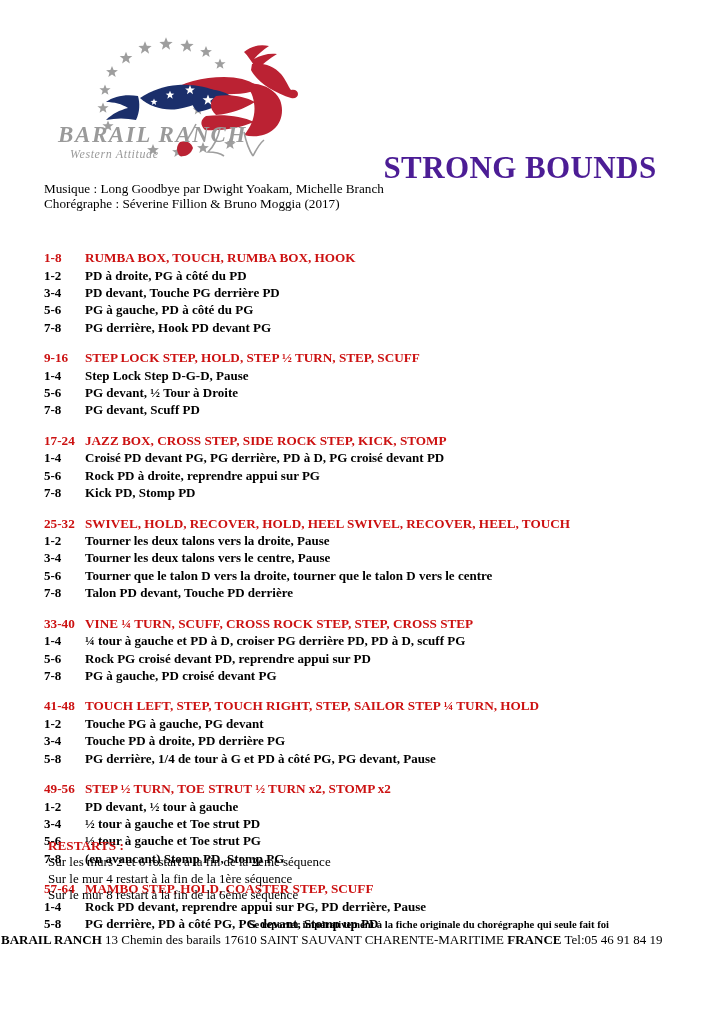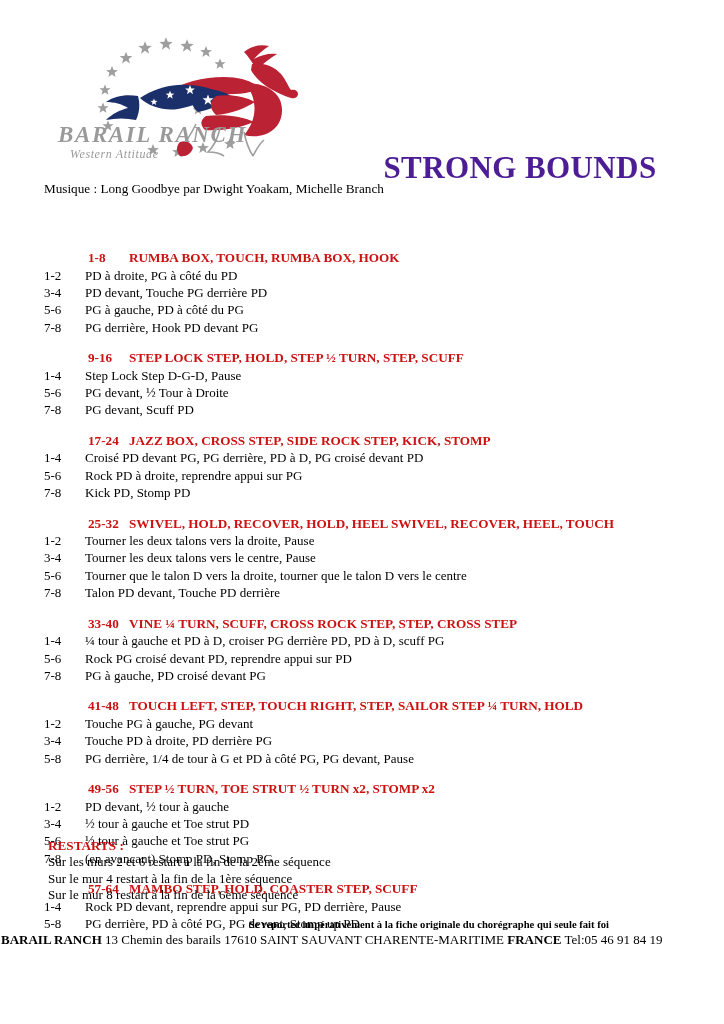--- a/index.html
+++ b/index.html
@@ -75,35 +75,35 @@
   .section { margin-bottom: 13px; }
 
   .sec-head {
     display: flex;
     align-items: baseline;
     font-weight: bold;
     color: #cc1111;
     font-size: 13.2px;
     line-height: 17.5px;
     white-space: nowrap;
-    margin-left: 44px;
   }
   .sec-head .counts {
     width: 41px;
     flex: 0 0 41px;
   }
   .sec-head .title { flex: 1 1 auto; }
 
   .step {
     display: flex;
     align-items: center;
     font-size: 13px;
     line-height: 17.4px;
     color: #000;
     white-space: nowrap;
+    font-weight: bold;
   }
   .step .beats {
     width: 41px;
     flex: 0 0 41px;
   }
   .step .txt { flex: 1 1 auto; }
 
   
   .restarts {
     position: absolute;
@@ -244,20 +244,24 @@
     </div>
 
     <div class="doc-title">STRONG BOUNDS</div>
   </div>
 
   <div class="meta">
     <div class="row">
       <span class="lbl">Musique :</span>
       <span>Long Goodbye  par Dwight Yoakam, Michelle Branch</span>
     </div>
+    <div class="row">
+      <span class="lbl">Chorégraphe :</span>
+      <span>Séverine Fillion &amp; Bruno Moggia (2017)</span>
+    </div>
   </div>
 
   <div class="sections">
       <div class="section">
         <div class="sec-head">
           <span class="counts">1-8</span>
           <span class="title">RUMBA BOX, TOUCH, RUMBA BOX, HOOK</span>
         </div>
         <div class="step">
           <span class="beats">1-2</span>

